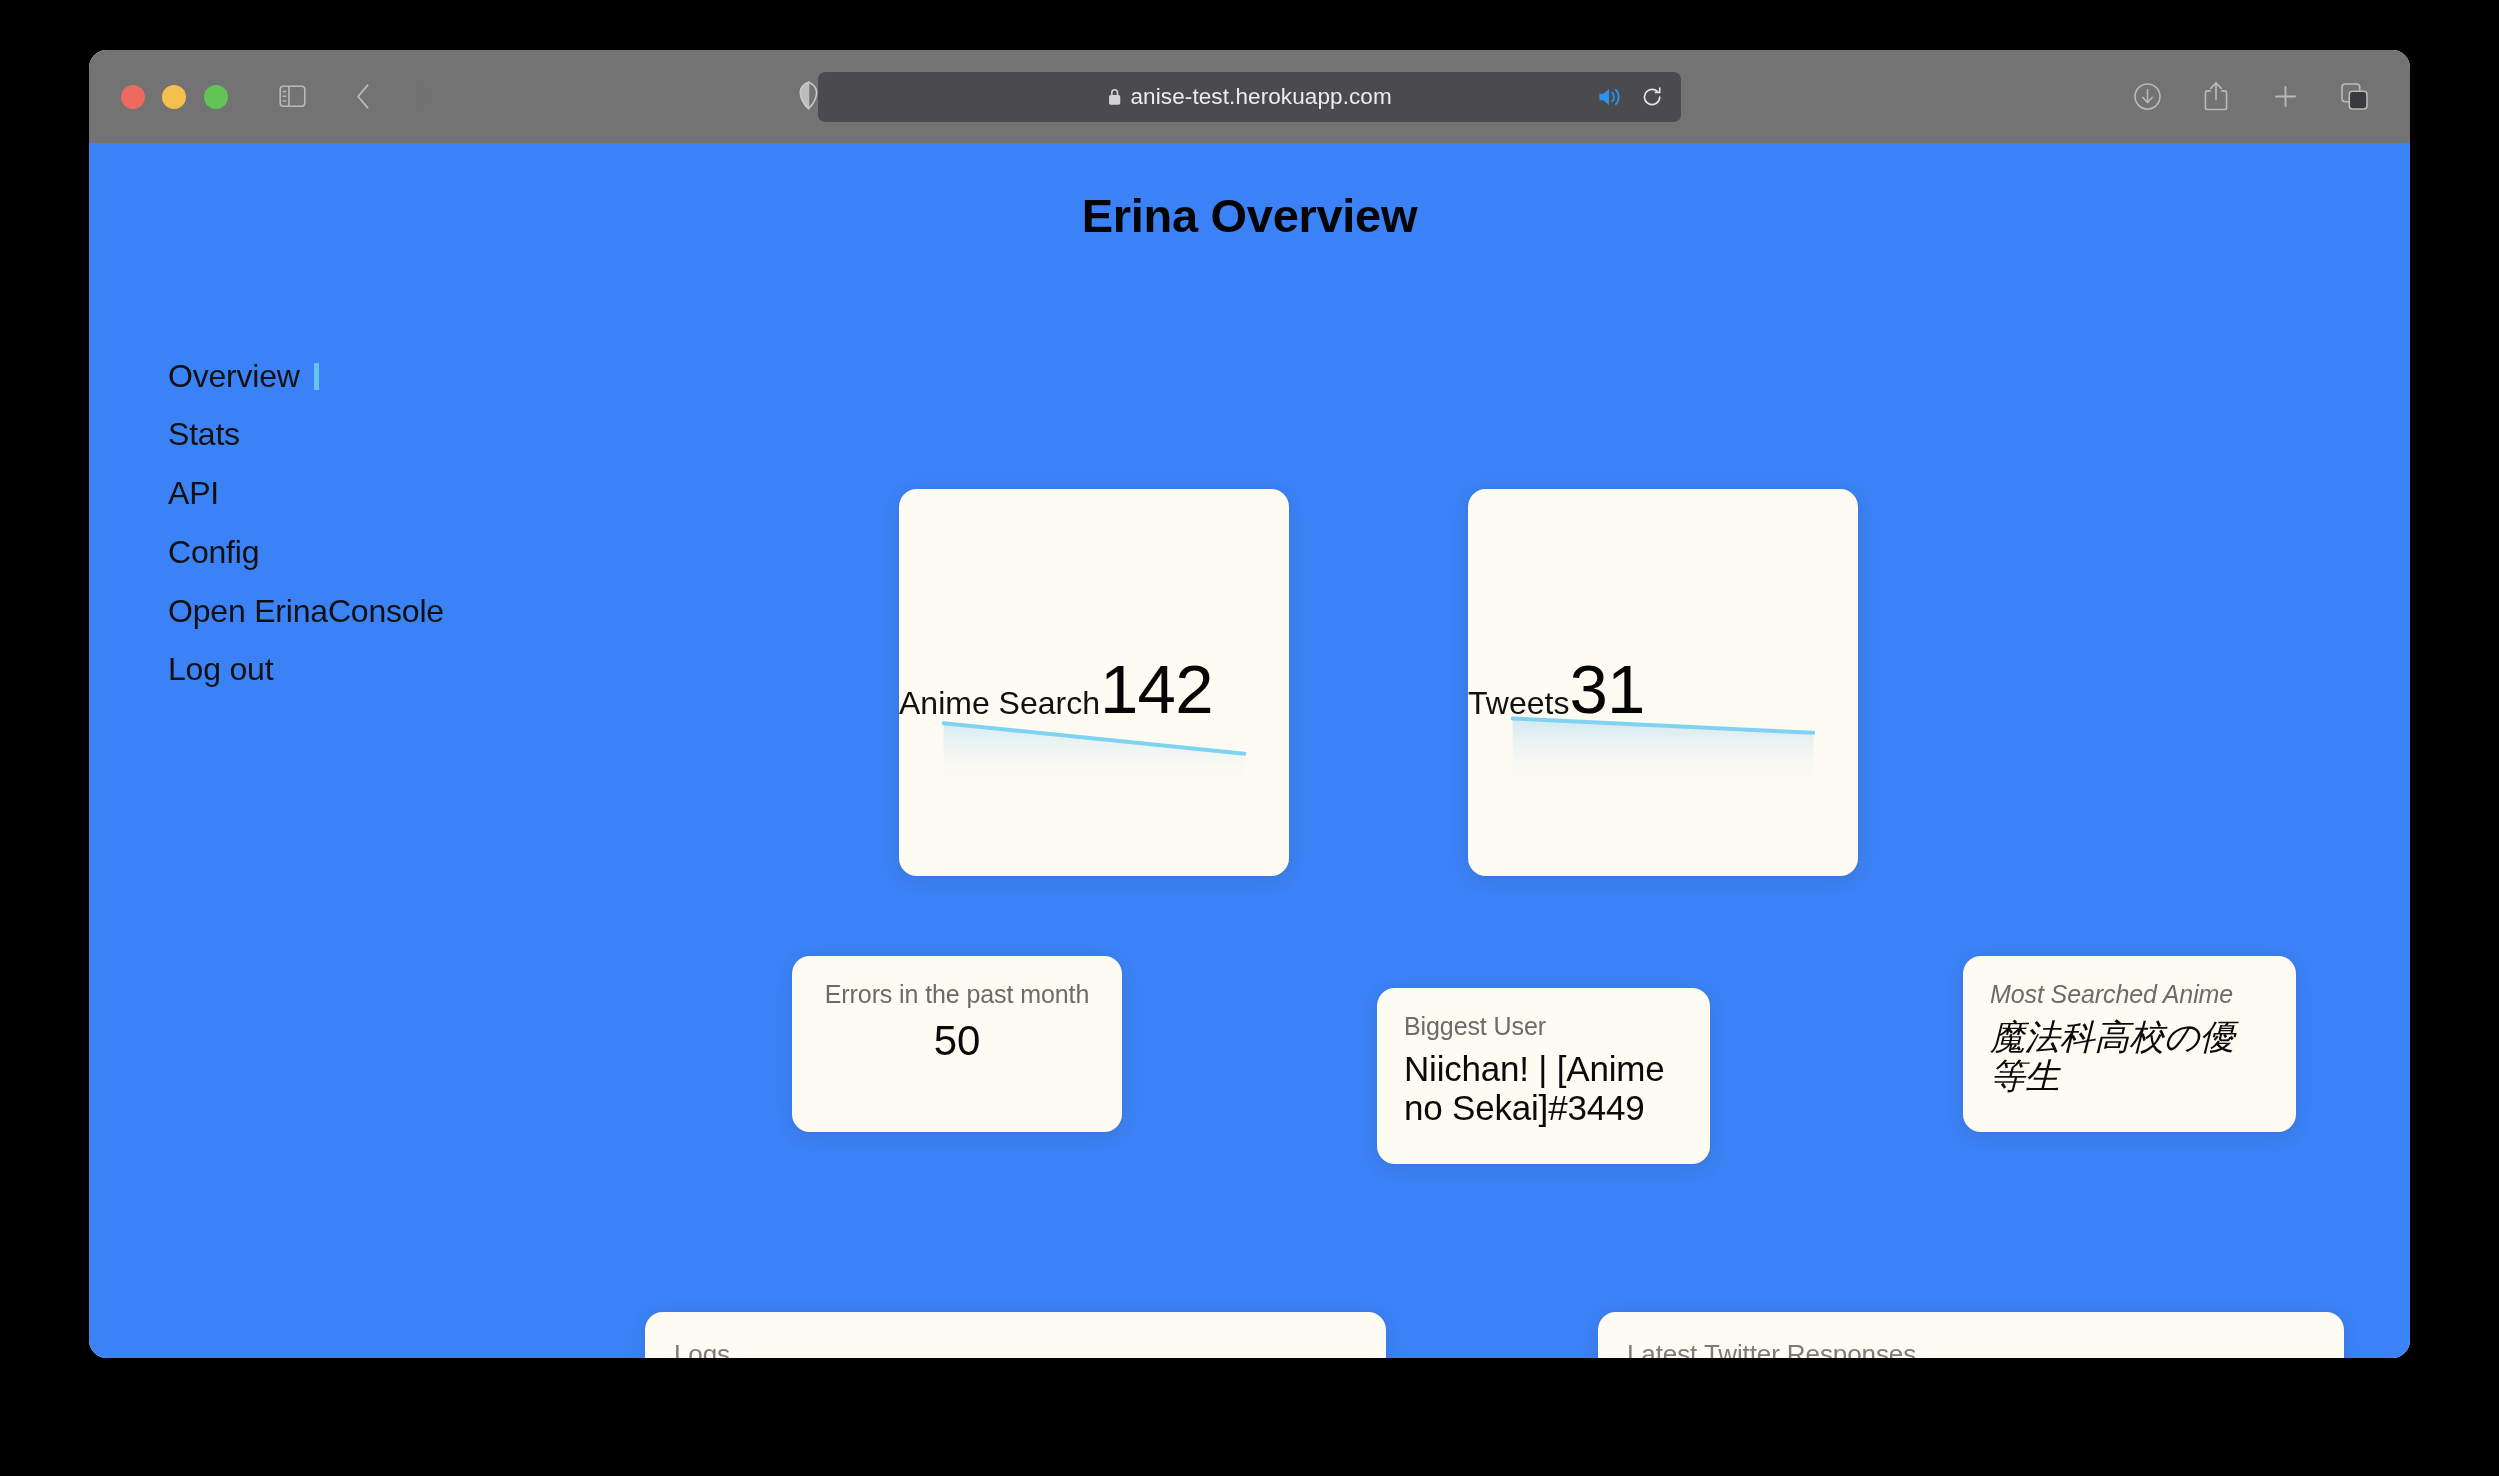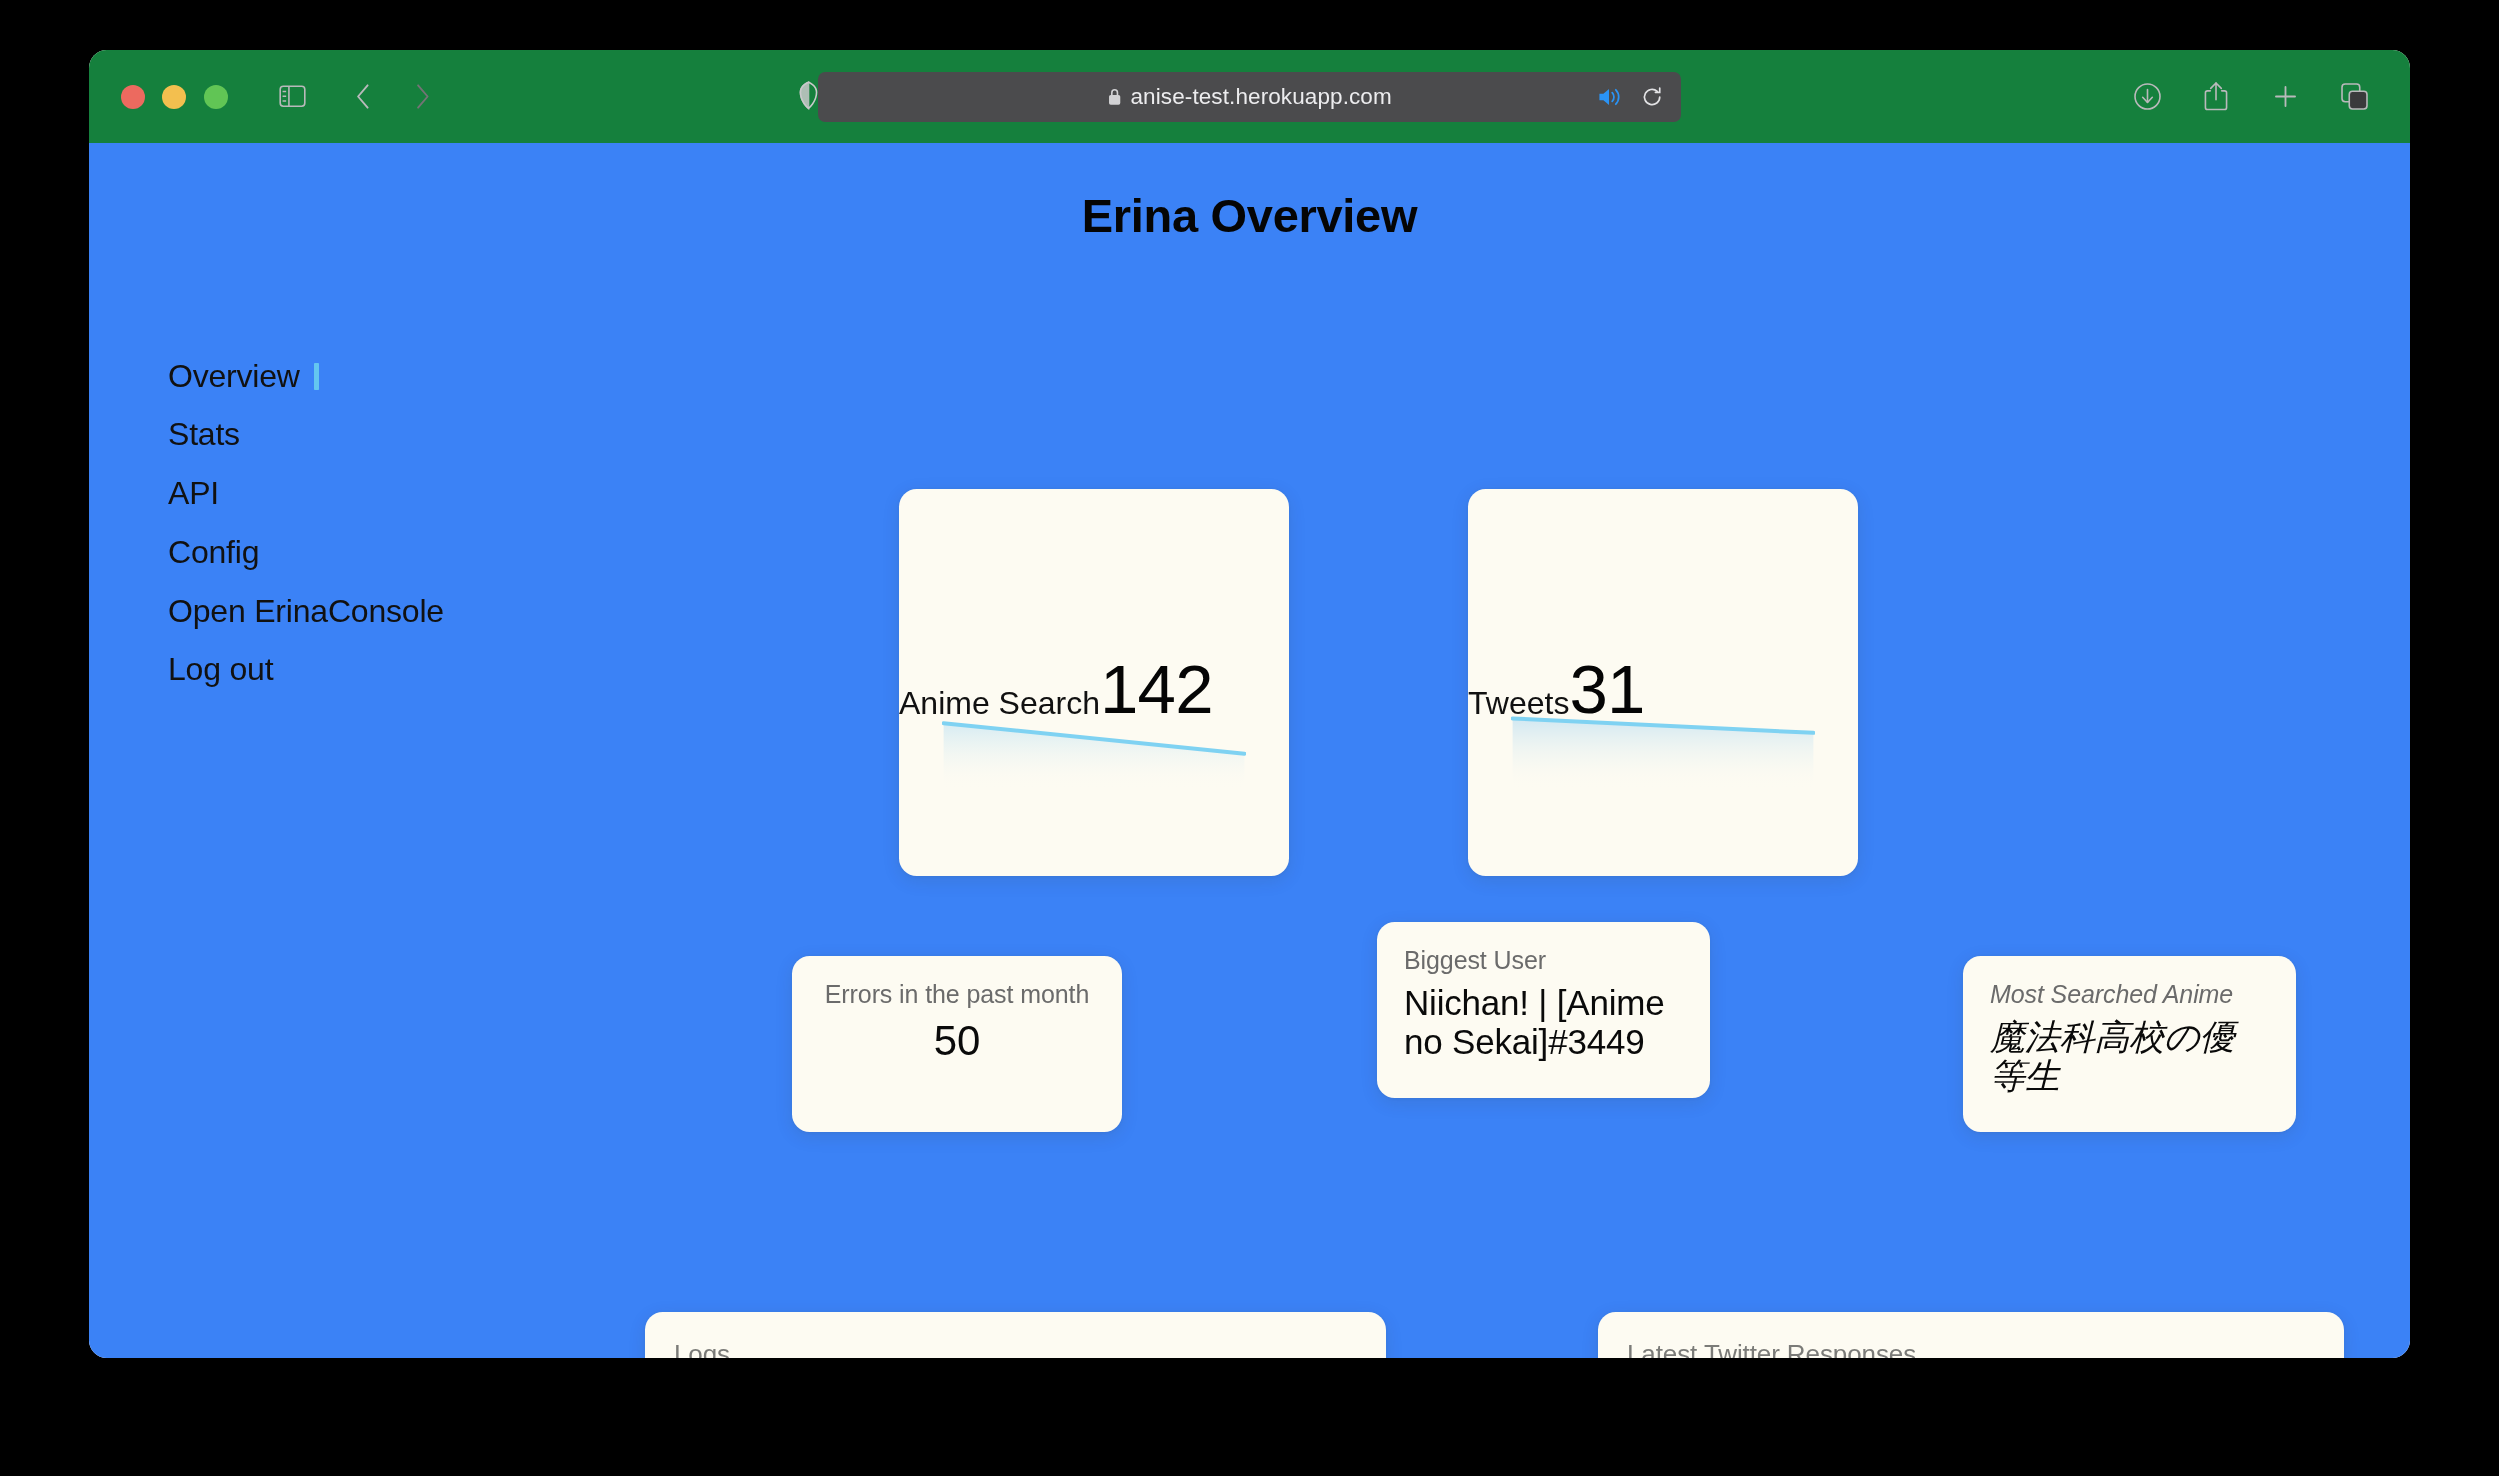--- a/index.html
+++ b/index.html
@@ -18,21 +18,21 @@
     border-radius: 17.7px;
     overflow: hidden;
     background: #ffffff;
     box-shadow: 0 14.5px 48px rgba(0,0,0,0.55);
   }
 
   
   #toolbar {
     position: relative;
     height: 93px;
-    background: #15803d;
+    background: #737373;
     display: flex;
     align-items: center;
     padding: 0 27px;
   }
   .traffic {
     display: flex; align-items: center; gap: 17.7px;
     margin-left: 4.8px;
   }
   .dot { width: 24px; height: 24px; border-radius: 50%; display:block; }
   .dot.red { background: #ec6a5f; }
@@ -173,21 +173,21 @@
     line-height: 1.12;
     letter-spacing: -0.2px;
   }
   #card-errors {
     left: 703px; top: 813px;
     width: 330px; height: 176px;
     text-align: center;
   }
   #card-errors .mini-value { font-size: 42px; }
   #card-biggest-user {
-    left: 1288px; top: 779px;
+    left: 1288px; top: 845px;
     width: 333px; height: 176px;
   }
   #card-most-searched {
     left: 1874px; top: 813px;
     width: 333px; height: 176px; font-style: italic;
   }
 
   
   .panel {
     position: absolute;

